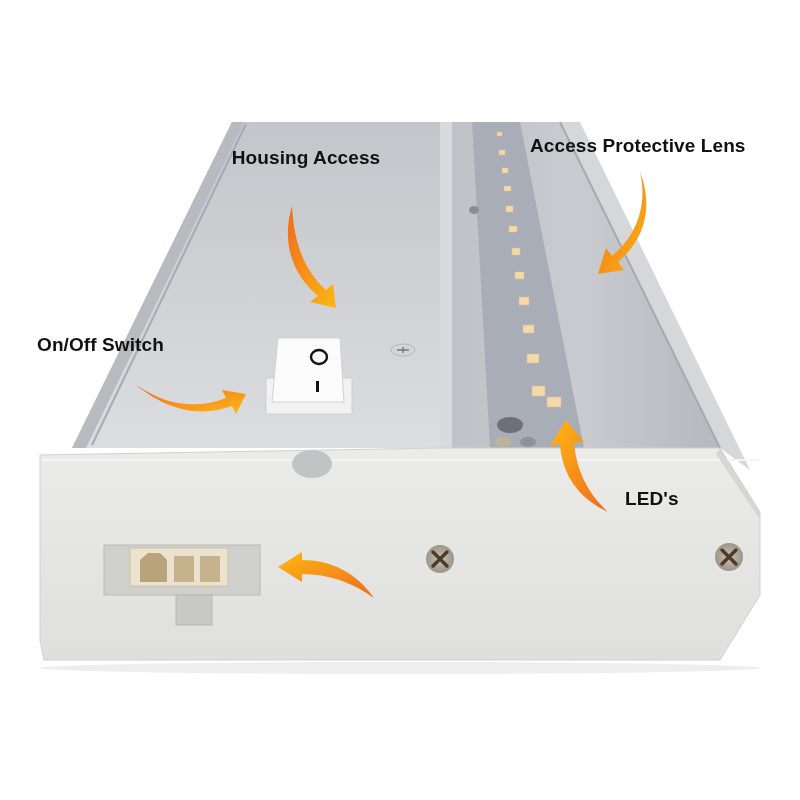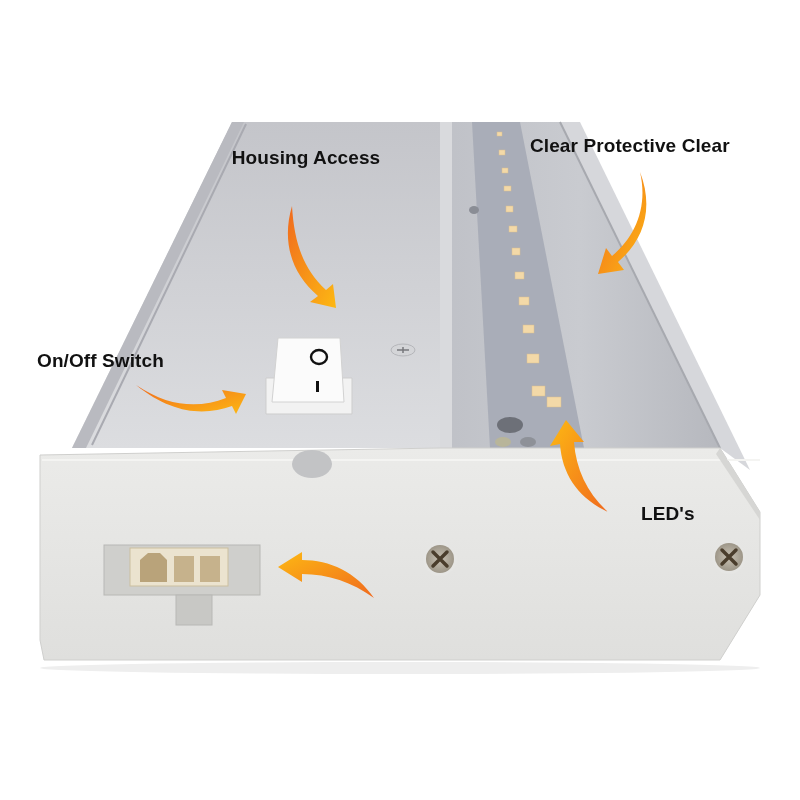--- a/index.html
+++ b/index.html
@@ -123,16 +123,16 @@
     <path d="M136 385 C 170 408, 200 408, 226 398 L 222 390 L 246 394 L 236 414 L 232 406 C 204 416, 172 414, 136 385 Z" fill="url(#arrowGrad)"></path>
 
     <path d="M608 512 C 578 498, 562 474, 560 444 L 550 446 L 566 420 L 584 442 L 574 442 C 576 470, 588 494, 608 512 Z" fill="url(#arrowGrad2)"></path>
 
     <path d="M374 598 C 356 572, 330 560, 302 560 L 302 552 L 278 567 L 302 582 L 302 574 C 328 574, 352 582, 374 598 Z" fill="url(#arrowGrad2)"></path>
   </svg>
 
   <div class="label center" style="left:206px; top:147px; width:200px;">
     <div>Housing Access</div>
   </div>
-  <div class="label" style="left:530px; top:135px;">Clear Protective Clear</div>
-  <div class="label" style="left:37px; top:350px;">On/Off Switch</div>
-  <div class="label" style="left:625px; top:503px;margin-left:16px;">LED's</div>
+  <div class="label" style="left:530px; top:135px;">Access Protective Lens</div>
+  <div class="label" style="left:37px; top:334px;">On/Off Switch</div>
+  <div class="label" style="left:625px; top:488px;">LED's</div>
 </div>
 
 </body></html>

